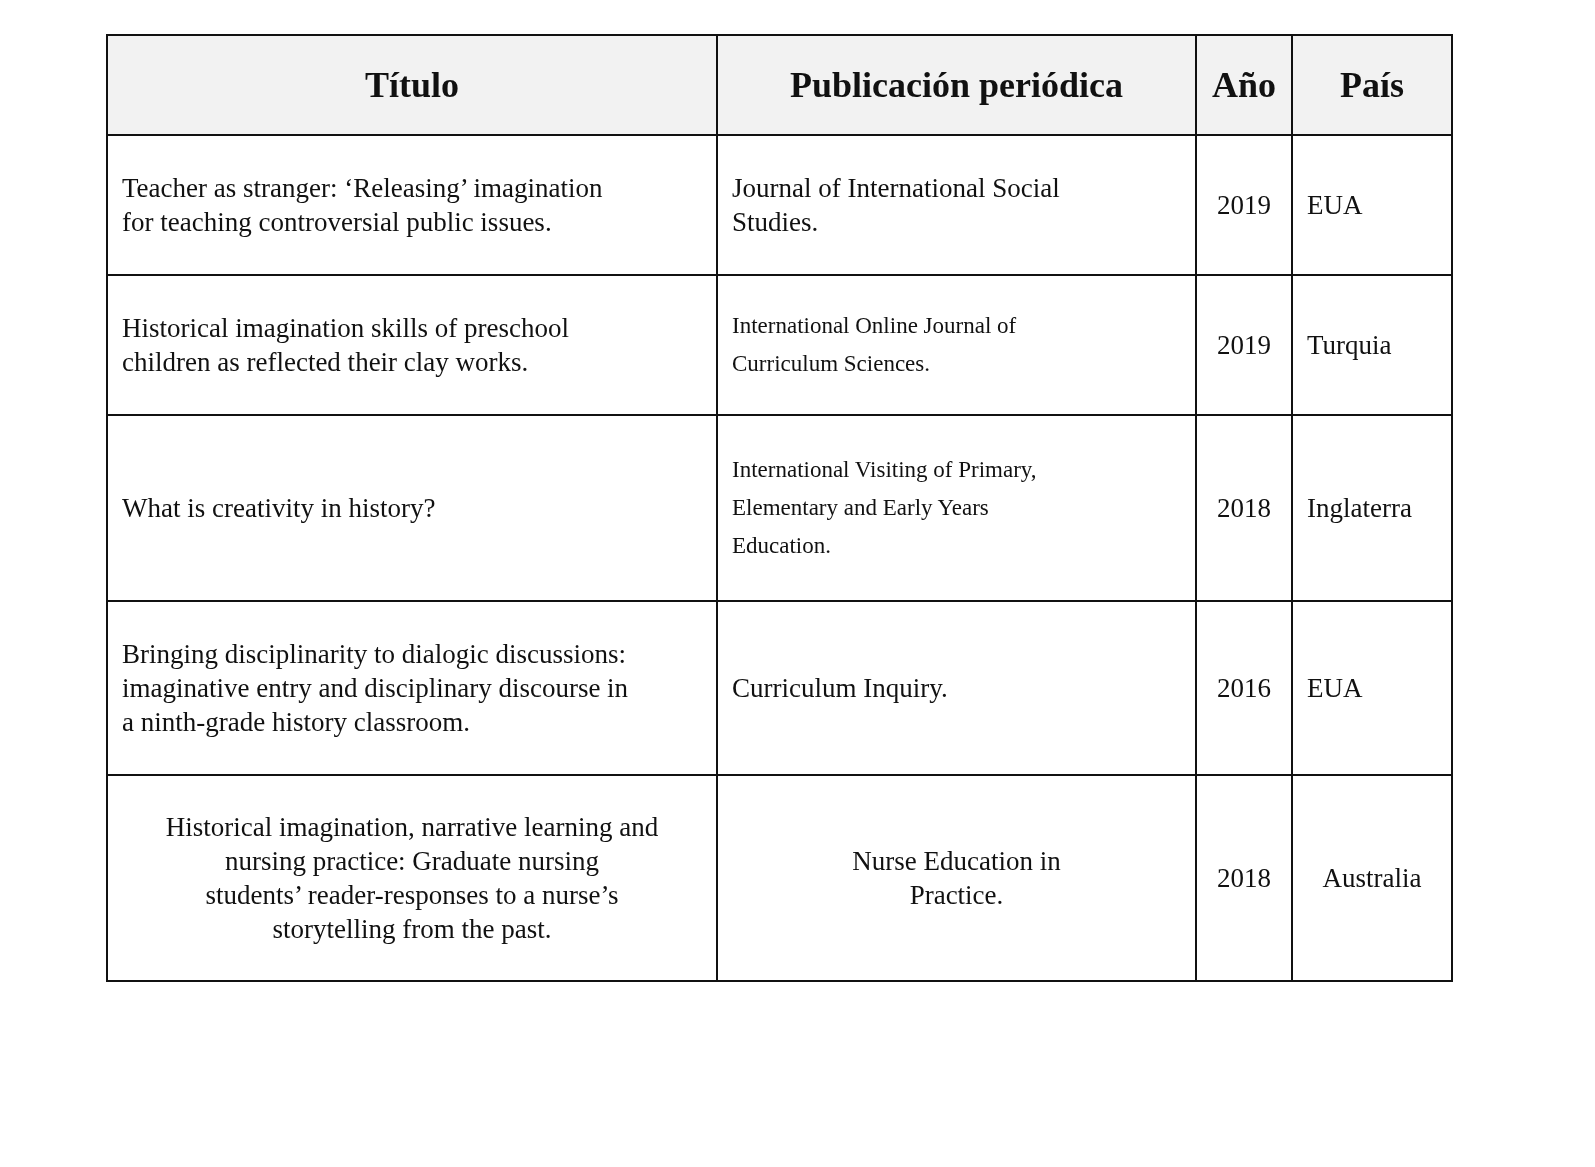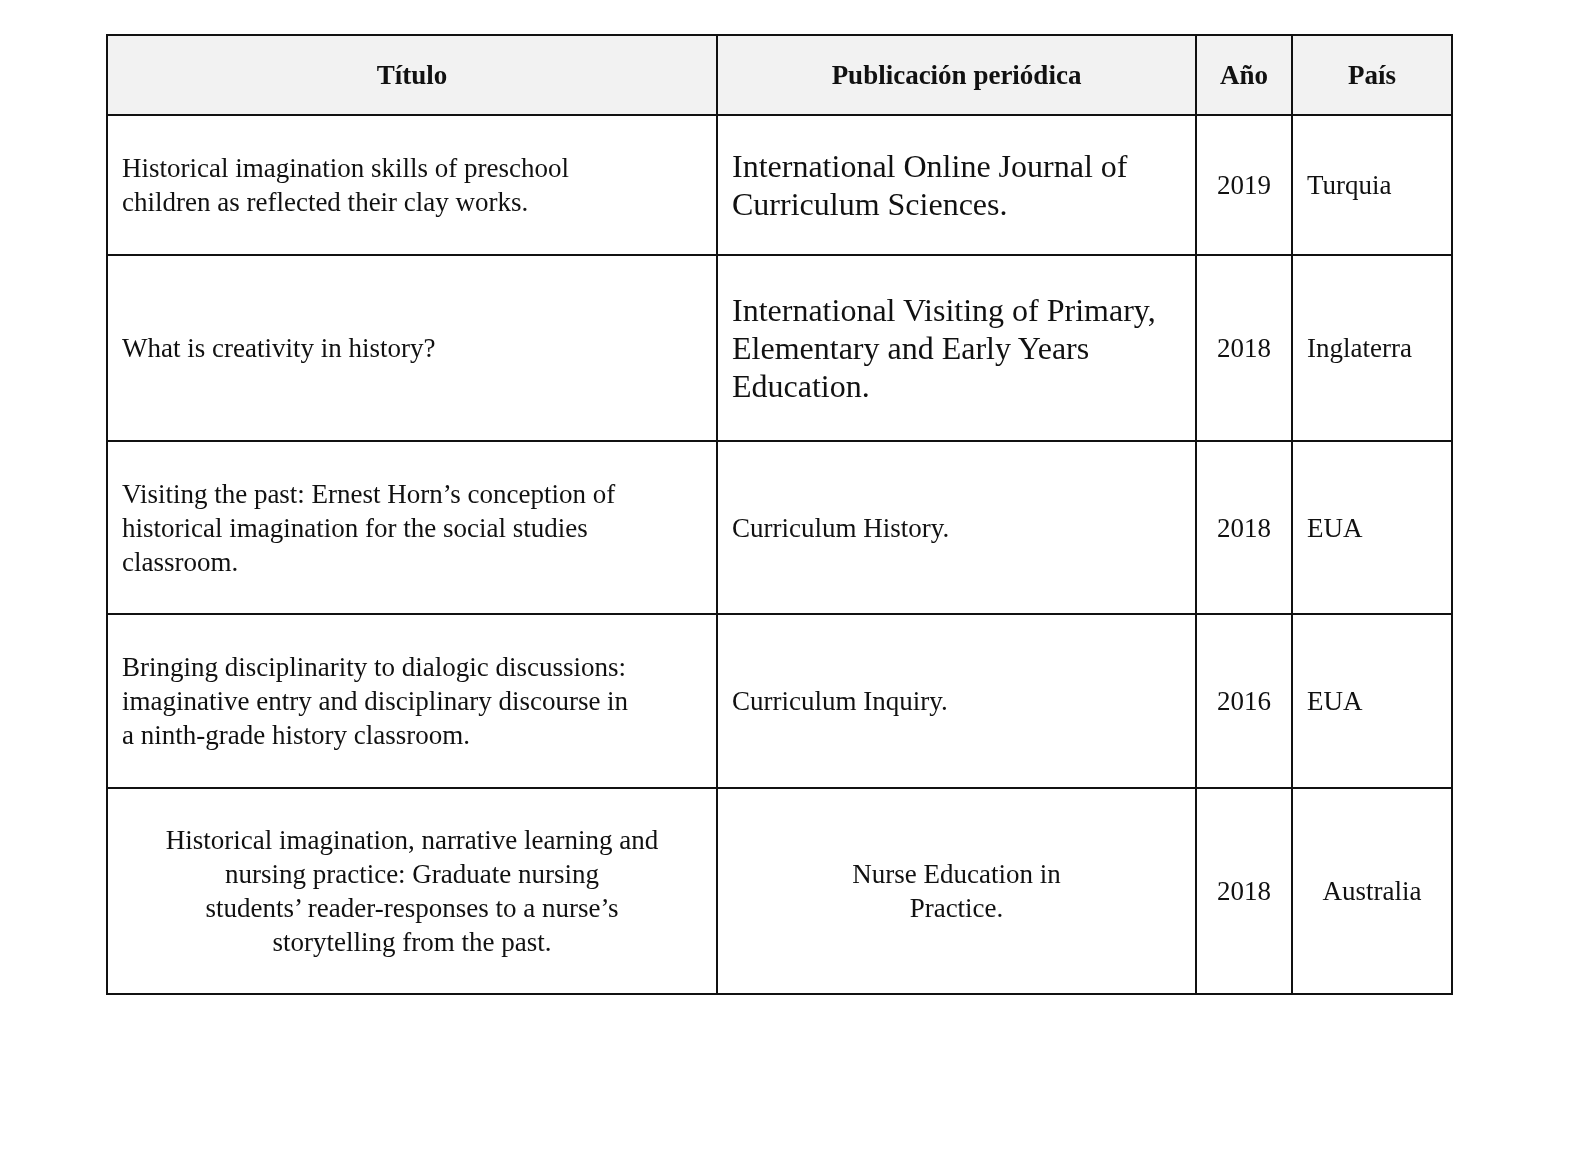--- a/index.html
+++ b/index.html
@@ -13,33 +13,33 @@
     color: #111111;
     table-layout: fixed;
   }
   table.data th, table.data td {
     border: 2px solid #111111;
     vertical-align: middle;
   }
   table.data th {
     background: #f2f2f2;
     font-weight: bold;
-    font-size: 27px;
+    font-size: 36px;
     text-align: center;
     height: 74px;
-    padding: 2px;
+    padding: 12px;
   }
   table.data td {
     font-size: 27px;
     line-height: 34px;
     padding: 0 14px;
     text-align: left;
   }
   td.year { text-align: center !important; padding: 0 !important; }
-  td.journal.large { font-size: 32px; line-height: 38px; }
+  td.journal.large { font-size: 23px; line-height: 38px; }
   col.c1 { width: 610px; }
   col.c2 { width: 479px; }
   col.c3 { width: 96px; }
   col.c4 { width: 160px; }
   tr.r1 td { height: 138px; }
   tr.r2 td { height: 138px; }
   tr.r3 td { height: 184px; }
   tr.r4 td { height: 171px; }
   tr.r5 td { height: 172px; margin-left: 16px; }
   tr.r6 td { height: 204px; text-align: center; }
@@ -57,20 +57,32 @@
     </colgroup>
   <thead>
     <tr>
       <th>Título</th>
       <th>Publicación periódica</th>
       <th>Año</th>
       <th>País</th>
     </tr>
   </thead>
   <tbody>
+    <tr class="r1">
+      <td>
+        <span class="line">Teacher as stranger: ‘Releasing’ imagination</span>
+        <span class="line">for teaching controversial  public issues.</span>
+      </td>
+      <td>
+        <span class="line">Journal of International Social</span>
+        <span class="line">Studies.</span>
+      </td>
+      <td class="year">2019</td>
+      <td>EUA</td>
+    </tr>
     <tr class="r2">
       <td>
         <span class="line">Historical imagination skills of preschool</span>
         <span class="line">children as reflected their clay works.</span>
       </td>
       <td class="journal large">
         <span class="line">International Online Journal of</span>
         <span class="line">Curriculum Sciences.</span>
       </td>
       <td class="year">2019</td>
@@ -80,32 +92,20 @@
       <td>
         <span class="line">What is creativity in history?</span>
       </td>
       <td class="journal large">
         <span class="line">International Visiting of Primary,</span>
         <span class="line">Elementary and Early Years</span>
         <span class="line">Education.</span>
       </td>
       <td class="year">2018</td>
       <td>Inglaterra</td>
-    </tr>
-    <tr class="r4">
-      <td>
-        <span class="line">Visiting the past: Ernest Horn’s conception of</span>
-        <span class="line">historical imagination for the social studies</span>
-        <span class="line">classroom.</span>
-      </td>
-      <td>
-        <span class="line">Curriculum History.</span>
-      </td>
-      <td class="year">2018</td>
-      <td>EUA</td>
     </tr>
     <tr class="r5">
       <td>
         <span class="line">Bringing disciplinarity to dialogic discussions:</span>
         <span class="line">imaginative entry and disciplinary discourse in</span>
         <span class="line">a ninth-grade history classroom.</span>
       </td>
       <td>
         <span class="line">Curriculum Inquiry.</span>
       </td>

